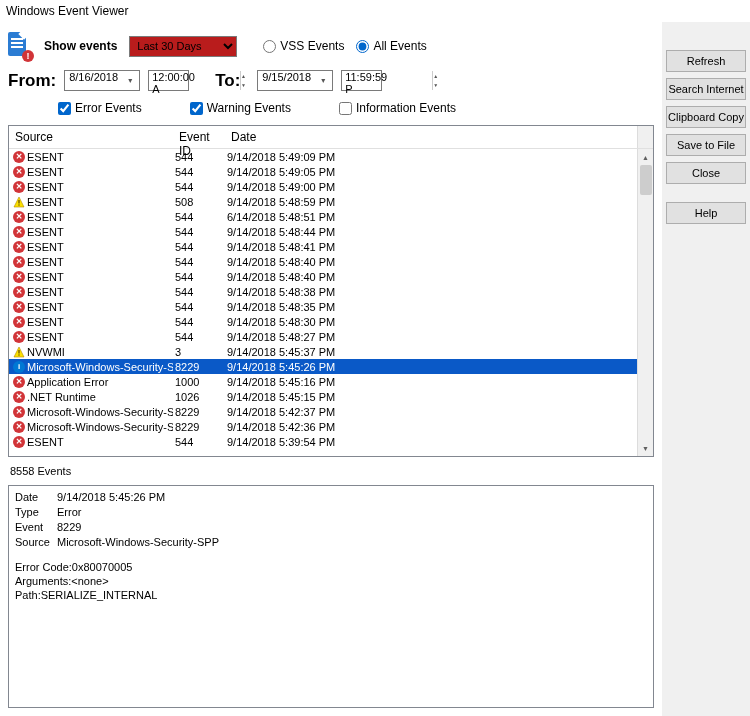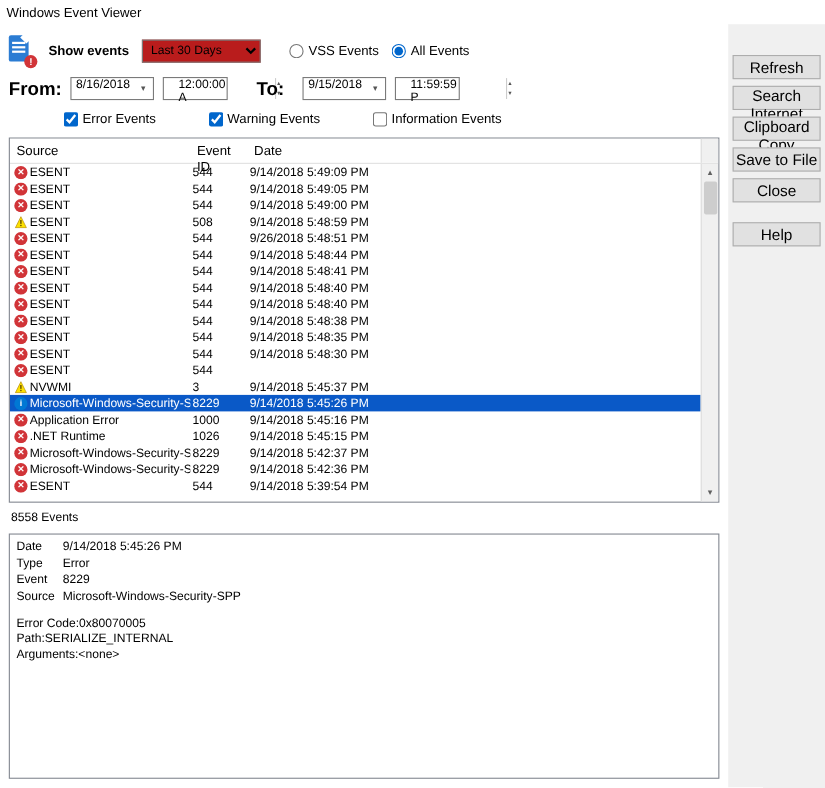--- a/index.html
+++ b/index.html
@@ -66,21 +66,21 @@
   }
   .lbl-from, .lbl-to { font-size:17px; font-weight:600; min-width:34px;}
   .date-field, .time-field {
     border:1px solid #7a7a7a;
     height:21px;
     display:flex; 
     background:#fff;
     font-size:11px;
   }
   .date-field { width:76px; padding:0 2px 0 4px; justify-content:space-between;}
-  .time-field { width:59px; padding:0 0 0 13px; justify-content:space-between;gap:45px;}
+  .time-field { width:41px; padding:0 0 0 3px; justify-content:space-between;gap:45px;}
   .dd-btn { width:14px; height:100%; display:flex; align-items:center; justify-content:center; color:#555; font-size:8px; cursor:pointer;}
   .spinner { width:14px; border-left:1px solid #ccc; display:flex; flex-direction:column;}
   .spinner div { height:9px; display:flex; align-items:center; justify-content:center; font-size:5px; color:#555; cursor:pointer;}
   
   .grid-box {
     border: 1px solid #828790;
     flex: 0 0 332px;
     display:flex; flex-direction:column;
     overflow:hidden;
     background:#fff;
@@ -129,21 +129,21 @@
     overflow:hidden;
     background:#fff;
   }
   .dl-row { display:flex; margin-bottom:1px;}
   .dl-row .k { width:42px; }
   
   .rbtn {
     height:22px;
     border:1px solid #adadad;
     background:#e1e1e1;
-    font-size:14px;
+    font-size:11px;
     cursor:pointer;
     padding:0;
   }
 </style>
 </head>
 <body>
 
 <div class="titlebar">Windows Event Viewer</div>
 
 <div class="main-area">
@@ -257,21 +257,21 @@
               </div>
               <div class="gc eventid">508</div>
               <div class="gc date">9/14/2018 5:48:59 PM</div>
             </div>
             <div class="gr">
               <div class="gc source">
                 <span class="ic err">✕</span>
                 <span>ESENT</span>
               </div>
               <div class="gc eventid">544</div>
-              <div class="gc date">9/26/2018 5:48:51 PM</div>
+              <div class="gc date">6/14/2018 5:48:51 PM</div>
             </div>
             <div class="gr">
               <div class="gc source">
                 <span class="ic err">✕</span>
                 <span>ESENT</span>
               </div>
               <div class="gc eventid">544</div>
               <div class="gc date">9/14/2018 5:48:44 PM</div>
             </div>
             <div class="gr">
@@ -321,20 +321,21 @@
               </div>
               <div class="gc eventid">544</div>
               <div class="gc date">9/14/2018 5:48:30 PM</div>
             </div>
             <div class="gr">
               <div class="gc source">
                 <span class="ic err">✕</span>
                 <span>ESENT</span>
               </div>
               <div class="gc eventid">544</div>
+              <div class="gc date">9/14/2018 5:48:27 PM</div>
             </div>
             <div class="gr">
               <div class="gc source">
                 <span class="ic warn">
                   <svg width="12" height="12" viewBox="0 0 12 12">
                     <polygon points="6,1 11,11 1,11" fill="#fce100" stroke="#b38600" stroke-width="0.6"></polygon>
                     <rect x="5.4" y="4" width="1.2" height="3.5" fill="#5a4500"></rect>
                     <rect x="5.4" y="8.4" width="1.2" height="1.2" fill="#5a4500"></rect>
                   </svg>
                 </span>
@@ -414,22 +415,22 @@
       <div class="dl-row">
           <span class="k">Event</span>
           <span>8229</span>
         </div>
       <div class="dl-row">
           <span class="k">Source</span>
           <span>Microsoft-Windows-Security-SPP</span>
         </div>
       <div style="height:10px;"></div>
       <div>Error Code:0x80070005</div>
+      <div>Arguments:&lt;none&gt;</div>
       <div>Path:SERIALIZE_INTERNAL</div>
-      <div>Arguments:&lt;none&gt;</div>
     </div>
   </div>
 
   <div class="right-panel">
     <button class="rbtn">Refresh</button>
     <button class="rbtn">Search Internet</button>
     <button class="rbtn">Clipboard Copy</button>
     <button class="rbtn">Save to File</button>
     <button class="rbtn">Close</button>
     <div style="height:6px;"></div>

